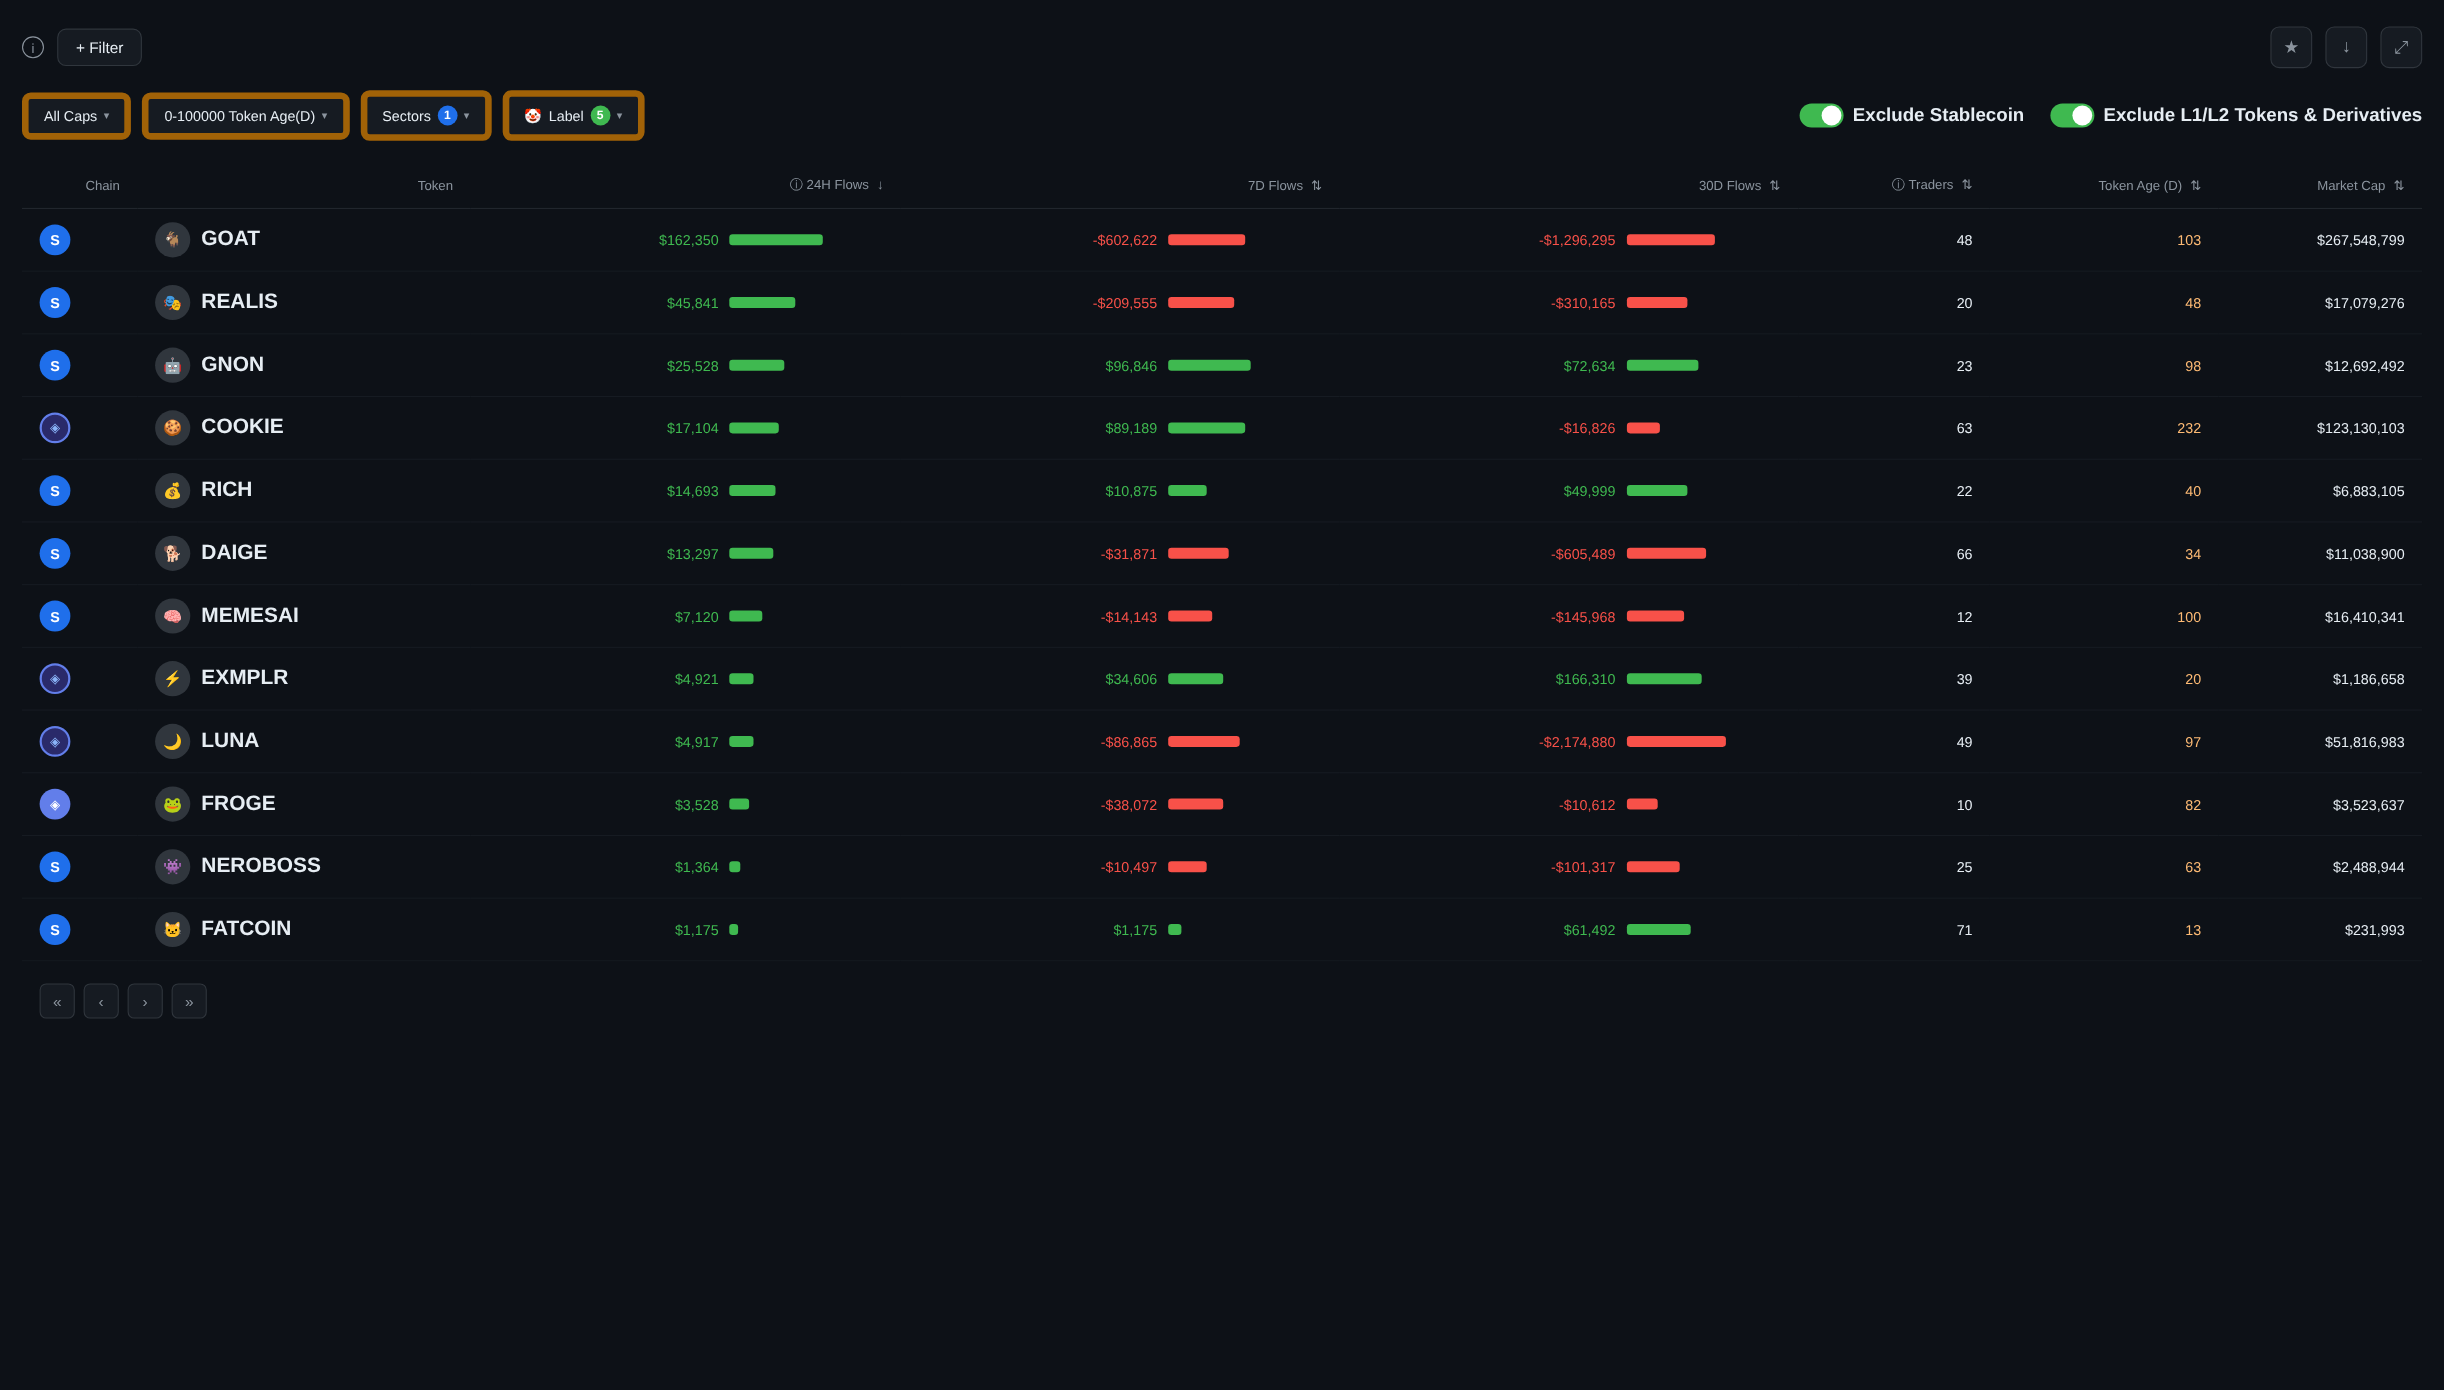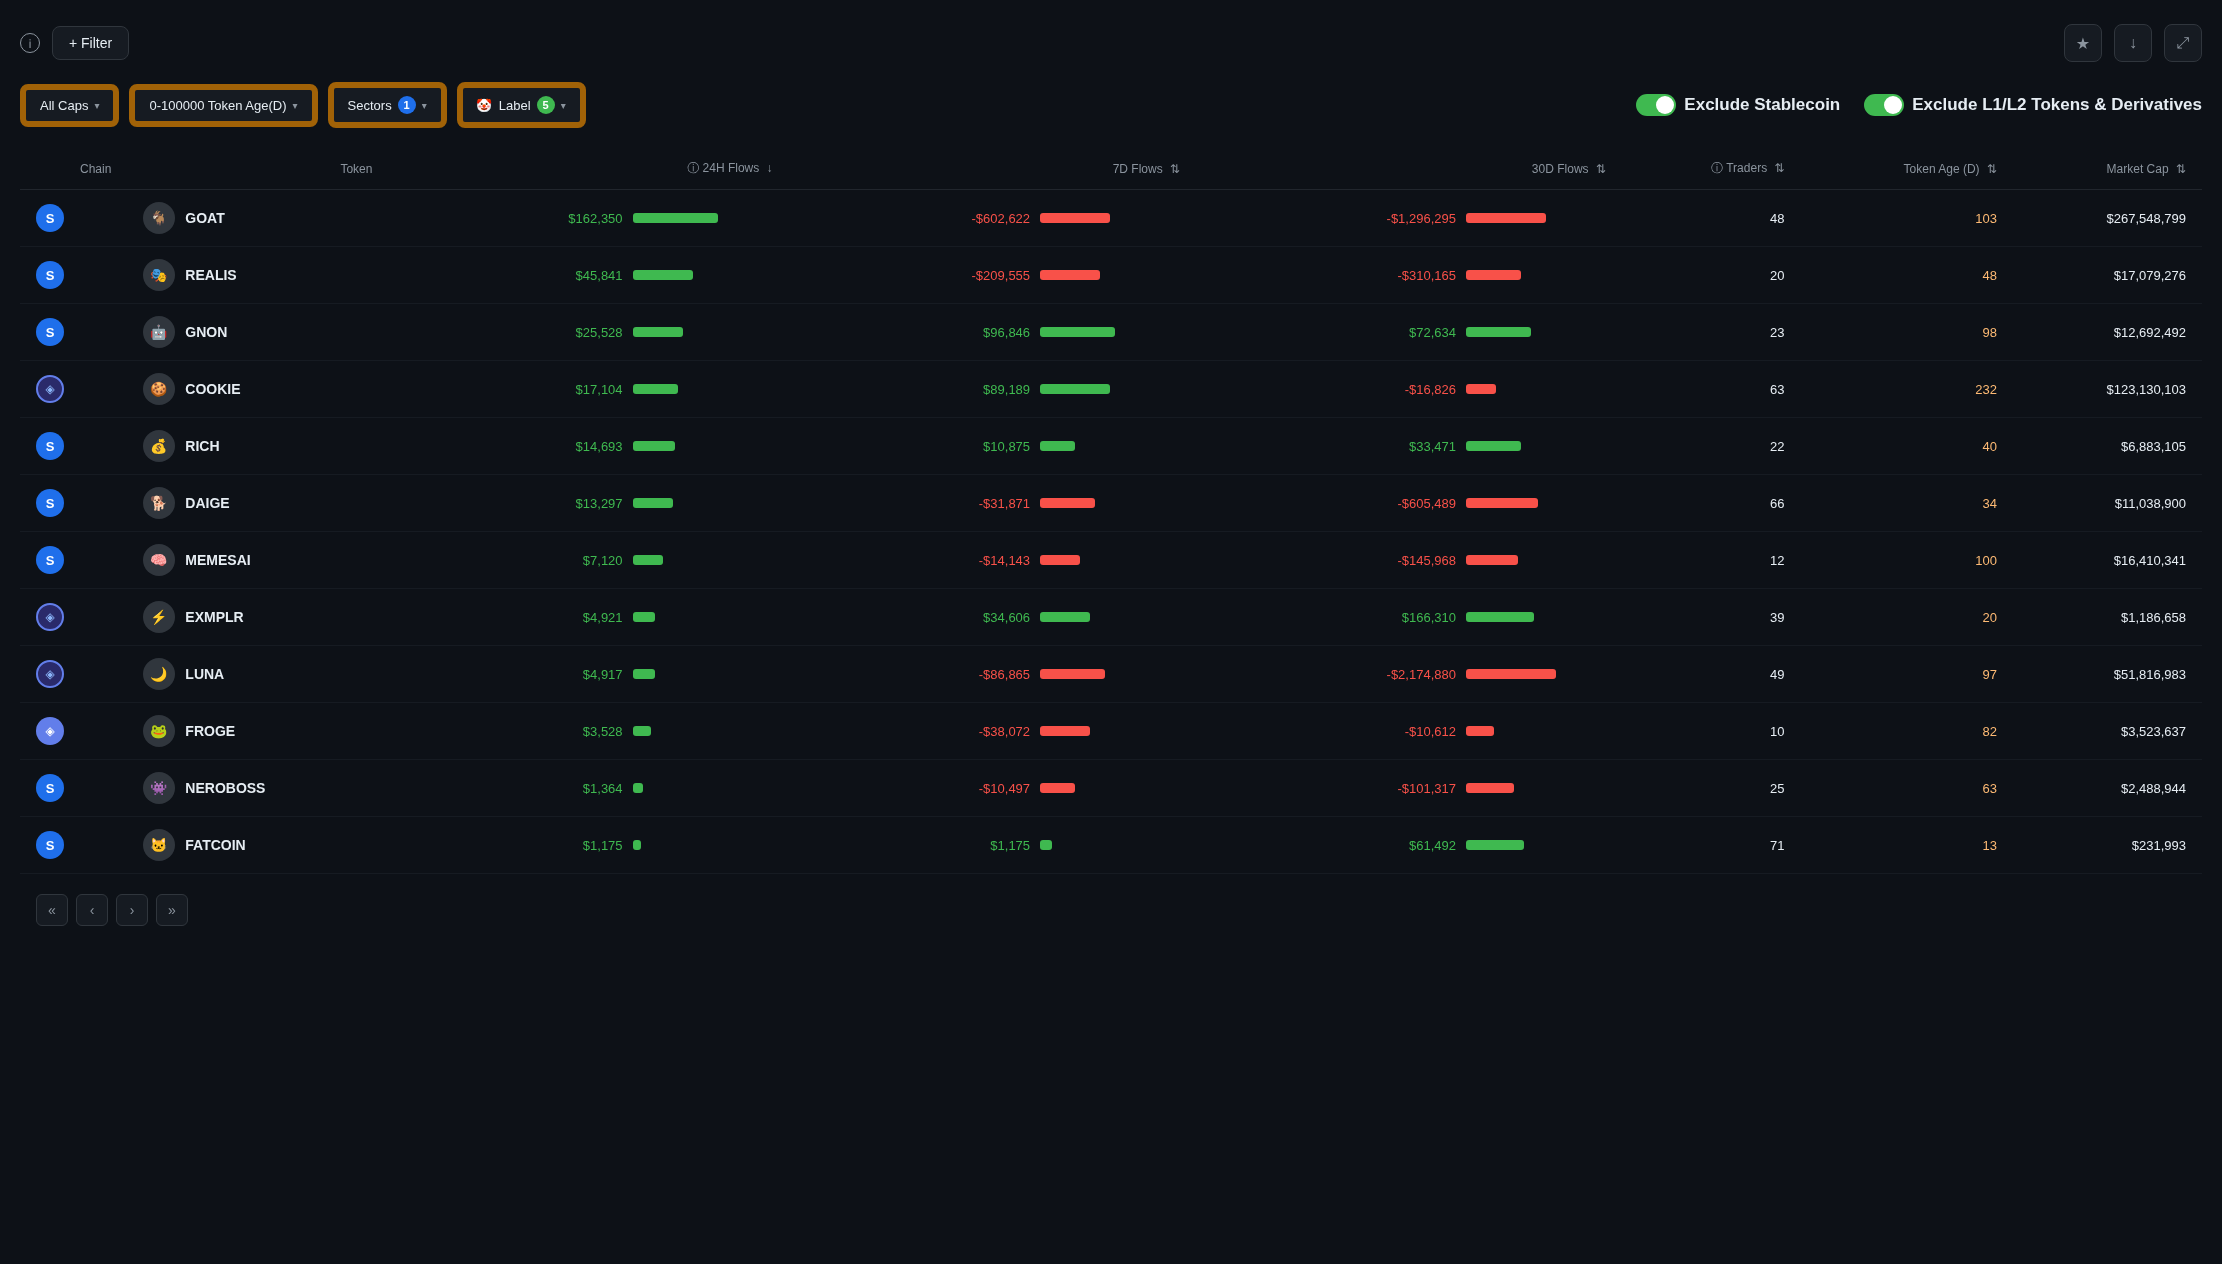--- a/index.html
+++ b/index.html
@@ -171,21 +171,21 @@
     .token-avatar {
       width: 32px; height: 32px;
       border-radius: 50%;
       background: #30363d;
       display: flex; align-items: center; justify-content: center;
       font-size: 14px;
       overflow: hidden;
     }
     .token-name {
       font-weight: 600;
-      font-size: 14px;
+      font-size: 19px;
       color: #e6edf3;
     }
 
     .value-cell {
       display: flex; align-items: center; gap: 10px;
       justify-content: flex-end;
     }
     .value-positive { color: #3fb950; }
     .value-negative { color: #f85149; }
 
@@ -515,21 +515,21 @@
     <td class="right">
       <div class="value-cell">
         <span class="value-positive">$10,875</span>
         <div class="bar-wrapper">
         <div class="bar-pos" style="width:35px;"></div>
       </div>
       </div>
     </td>
     <td class="right">
       <div class="value-cell">
-        <span class="value-positive">$33,471</span>
+        <span class="value-positive">$49,999</span>
         <div class="bar-wrapper">
         <div class="bar-pos" style="width:55px;"></div>
       </div>
       </div>
     </td>
     <td class="right">
       <span class="traders-val">22</span>
     </td>
     <td class="right">
       <span class="token-age-val">40</span>

